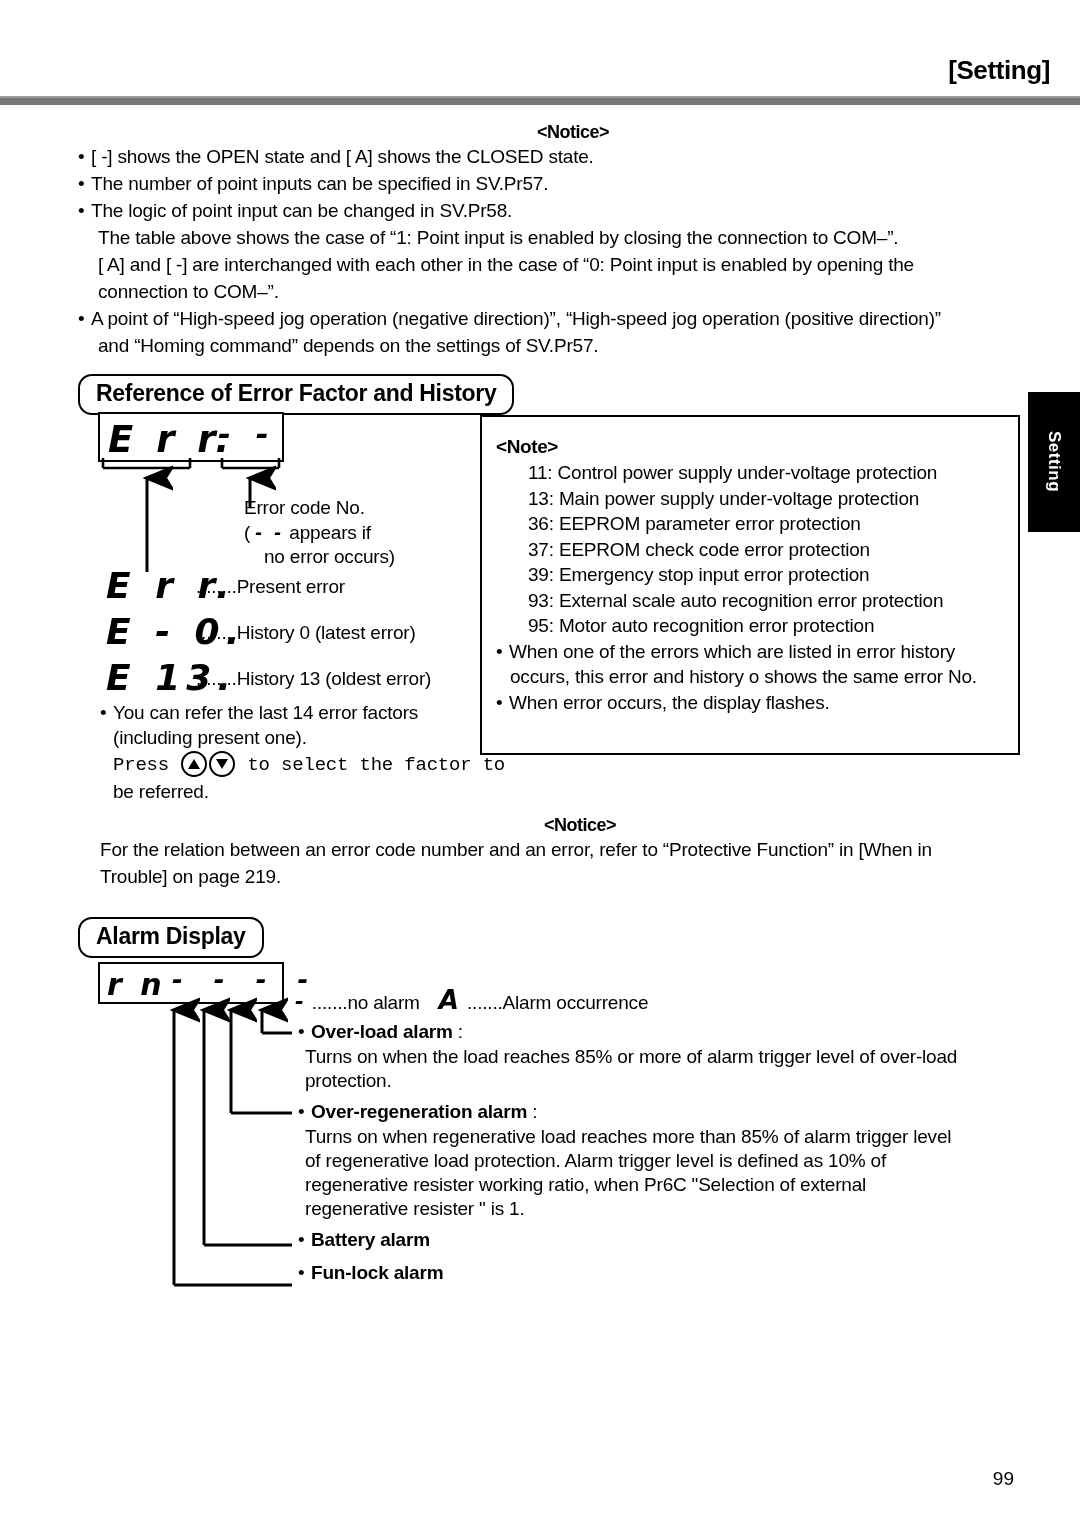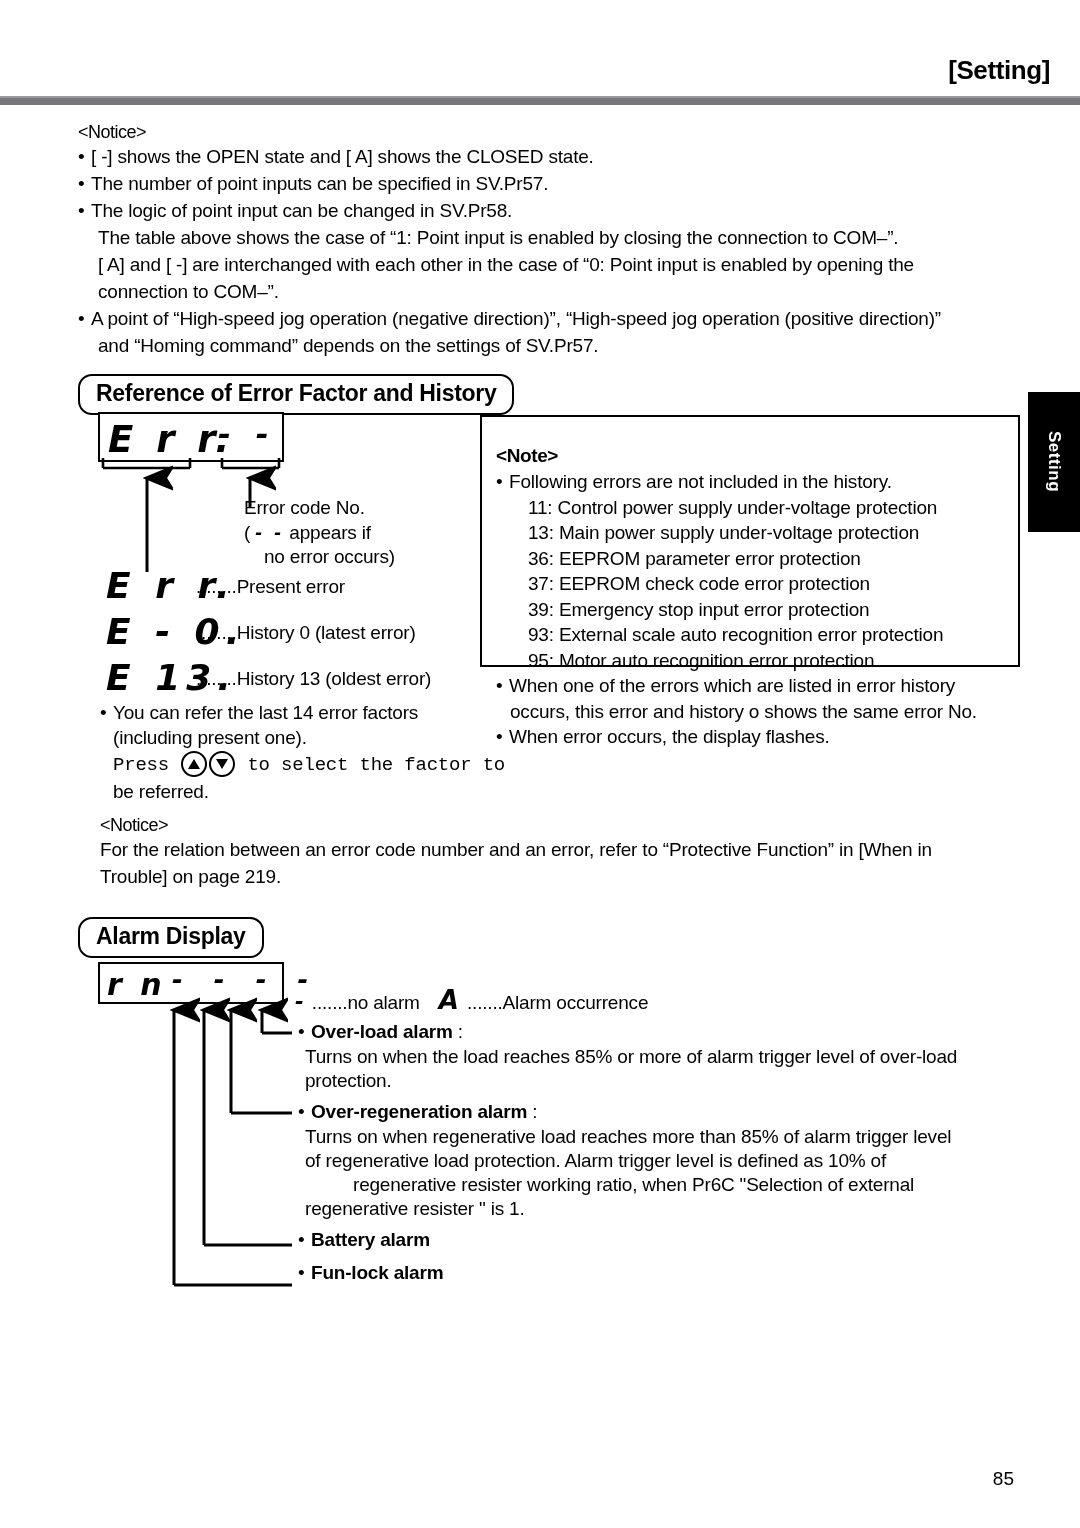--- a/index.html
+++ b/index.html
@@ -31,22 +31,23 @@
     left: 0;
     width: 1080px;
     height: 7px;
     background: #77777a;
     border-top: 2px solid #9a9a9d;
   }
 
   
   .notice-label {
     font-size: 18px;
-    font-weight: normal;
+    font-weight: bold;
     letter-spacing: -0.5px;
+    text-align: center;
   }
   .body-line {
     font-size: 19px;
     line-height: 27px;
     letter-spacing: -0.2px;
     white-space: nowrap;
   }
   .bullet-dot {
     display: inline-block;
     width: 13px;
@@ -114,25 +115,25 @@
     height: 1528px;
     pointer-events: none;
   }
 
   
   #note-box {
     position: absolute;
     left: 480px;
     top: 415px;
     width: 540px;
-    height: 252px;
+    height: 340px;
     border: 2px solid #000;
     box-sizing: border-box;
     background: #fff;
-    padding: 28px 10px 0 14px;
+    padding: 19px 10px 0 14px;
   }
   #note-box .note-head {
     font-size: 19px;
     font-weight: bold;
     letter-spacing: -0.4px;
     margin-bottom: 2px;
   }
   #note-box .nline {
     font-size: 19px;
     line-height: 25.5px;
@@ -262,21 +263,20 @@
 </div>
 
 <div id="section-error" class="section-pill">Reference of Error Factor and History</div>
 <div id="section-alarm" class="section-pill">Alarm Display</div>
 
 <div id="err-display" class="disp-box"></div>
 <div id="alarm-display" class="disp-box"></div>
 
 <div id="note-box">
   <div class="note-head">&lt;Note&gt;</div>
-  <div class="nline"><span class="bullet-dot">•</span><span>Following errors are not included in the history.</span></div>
   <div class="nline ncode"><span>11:</span>&nbsp;<span>Control power supply under-voltage protection</span></div>
   <div class="nline ncode"><span>13:</span>&nbsp;<span>Main power supply under-voltage protection</span></div>
   <div class="nline ncode"><span>36:</span>&nbsp;<span>EEPROM parameter error protection</span></div>
   <div class="nline ncode"><span>37:</span>&nbsp;<span>EEPROM check code error protection</span></div>
   <div class="nline ncode"><span>39:</span>&nbsp;<span>Emergency stop input error protection</span></div>
   <div class="nline ncode"><span>93:</span>&nbsp;<span>External scale auto recognition error protection</span></div>
   <div class="nline ncode"><span>95:</span>&nbsp;<span>Motor auto recognition error protection</span></div>
   <div class="nline"><span class="bullet-dot">•</span><span>When one of the errors which are listed in error history</span></div>
   <div class="nline ncont">occurs, this error and history o shows the same error No.</div>
   <div class="nline"><span class="bullet-dot">•</span><span>When error occurs, the display flashes.</span></div>
@@ -320,35 +320,35 @@
   <span class="bullet-dot">•</span><b>Over-load alarm</b> <span>:</span>
 </div>
 <div class="alarm-desc" style="left:305px; top:1045px;">Turns on when the load reaches 85% or more of alarm trigger level of over-load</div>
 <div class="alarm-desc" style="left:305px; top:1069px;">protection.</div>
 
 <div class="alarm-label" style="left:298px; top:1100px;">
   <span class="bullet-dot">•</span><b>Over-regeneration alarm</b> <span>:</span>
 </div>
 <div class="alarm-desc" style="left:305px; top:1125px;">Turns on when regenerative load reaches more than 85% of alarm trigger level</div>
 <div class="alarm-desc" style="left:305px; top:1149px;">of regenerative load protection. Alarm trigger level is defined as 10% of</div>
-<div class="alarm-desc" style="left:305px; top:1173px;margin-left:48px;">regenerative resister working ratio, when Pr6C "Selection of external</div>
+<div class="alarm-desc" style="left:305px; top:1173px;">regenerative resister working ratio, when Pr6C "Selection of external</div>
 <div class="alarm-desc" style="left:305px; top:1197px;">regenerative resister " is 1.</div>
 
 <div class="alarm-label" style="left:298px; top:1228px;">
   <span class="bullet-dot">•</span><b>Battery alarm</b>
 </div>
 <div class="alarm-label" style="left:298px; top:1261px;">
   <span class="bullet-dot">•</span><b>Fun-lock alarm</b>
 </div>
 
 <div id="side-tab">
   <span>Setting</span>
 </div>
 
-<div id="page-number">85</div>
+<div id="page-number">99</div>
 
 <svg id="art" viewBox="0 0 1080 1528" xmlns="http://www.w3.org/2000/svg">
   <defs>
     <marker id="uparrow" markerWidth="10" markerHeight="10" refX="5" refY="1.5" orient="auto" markerUnits="strokeWidth">
       <path d="M5,0 L9.5,11 L5,8.2 L0.5,11 Z" fill="#000"></path>
     </marker>
   </defs>
 
   <g font-family="DejaVu Sans, sans-serif" font-weight="bold" font-style="italic" fill="#000">
     <text x="108" y="452" font-size="37" letter-spacing="5">E r r.</text>

